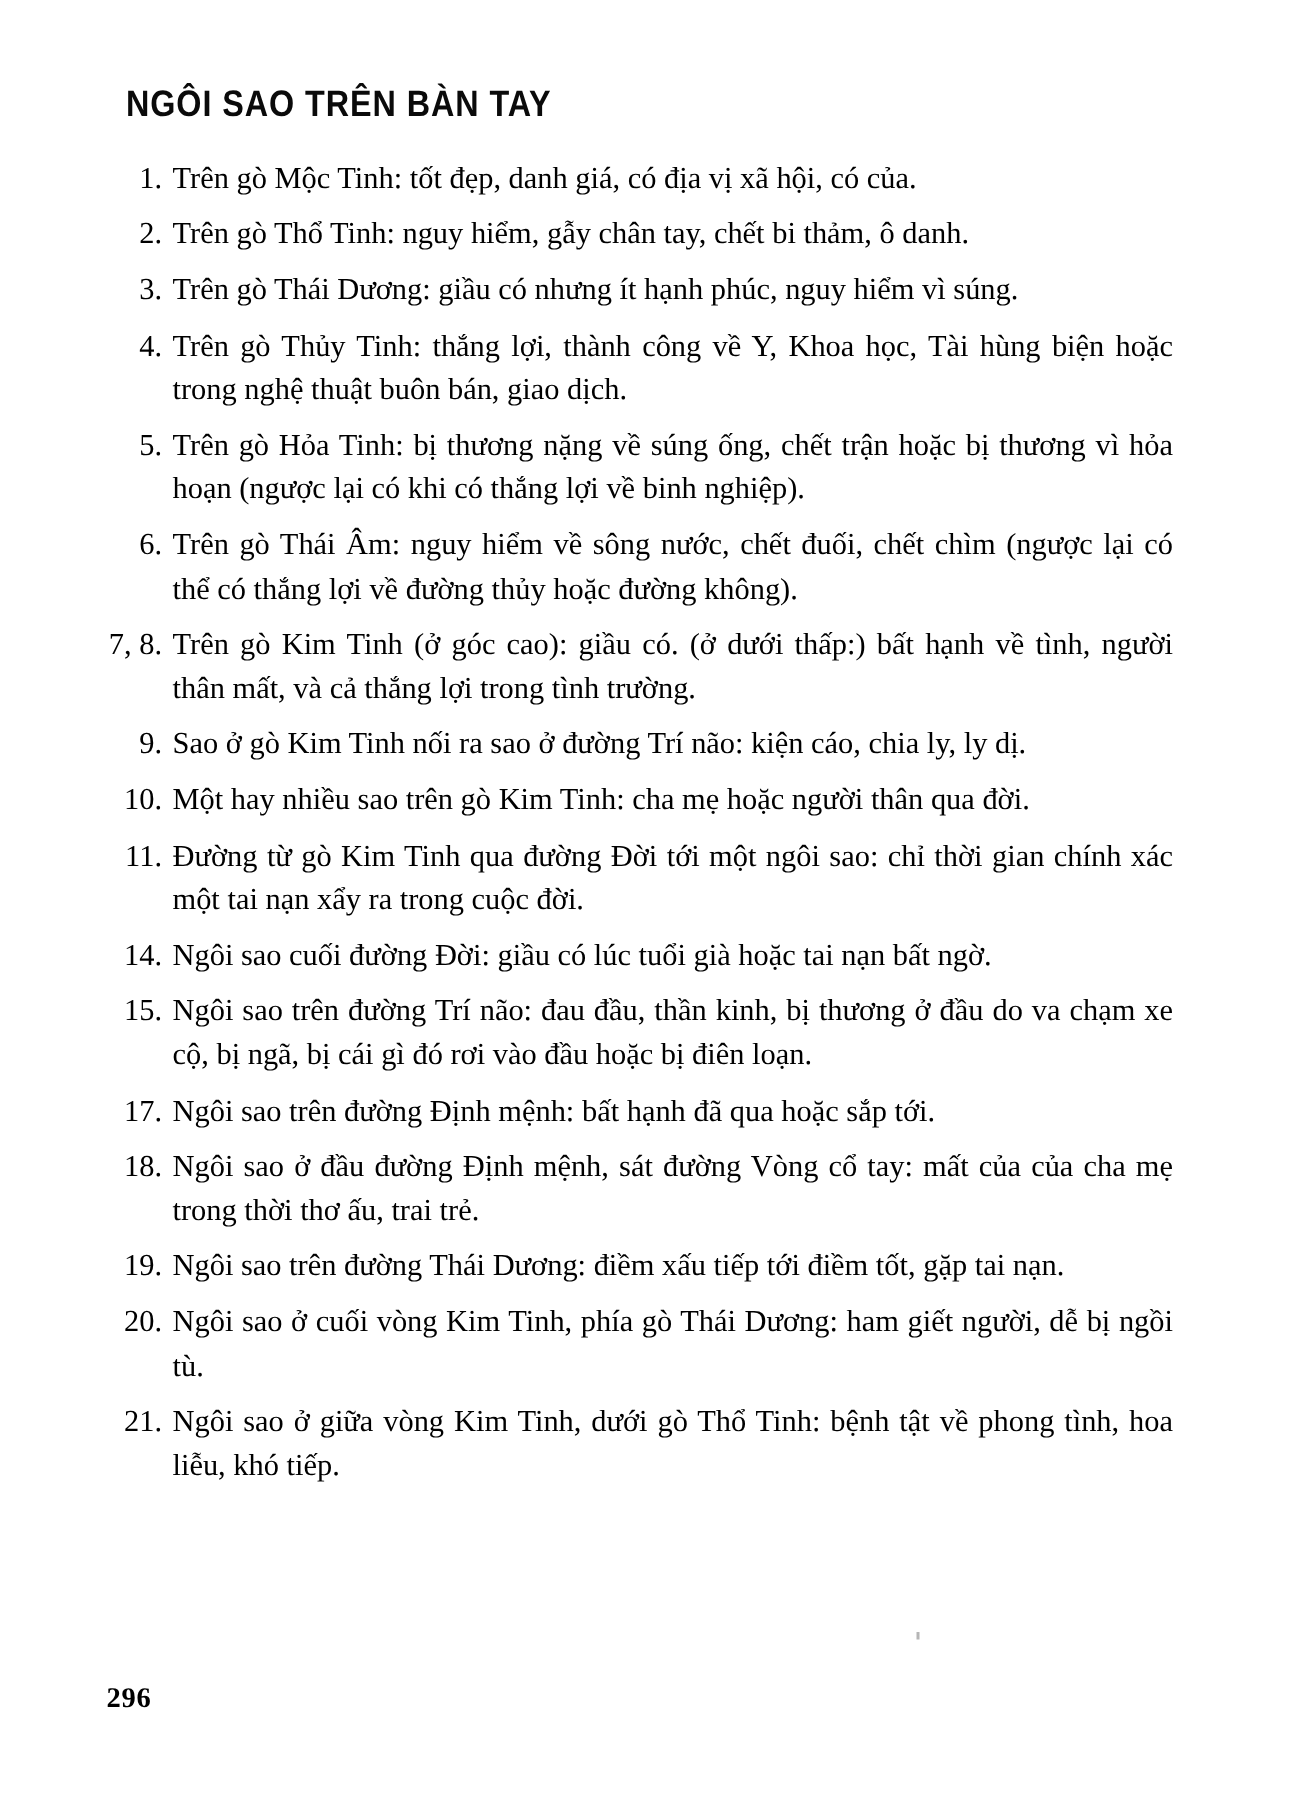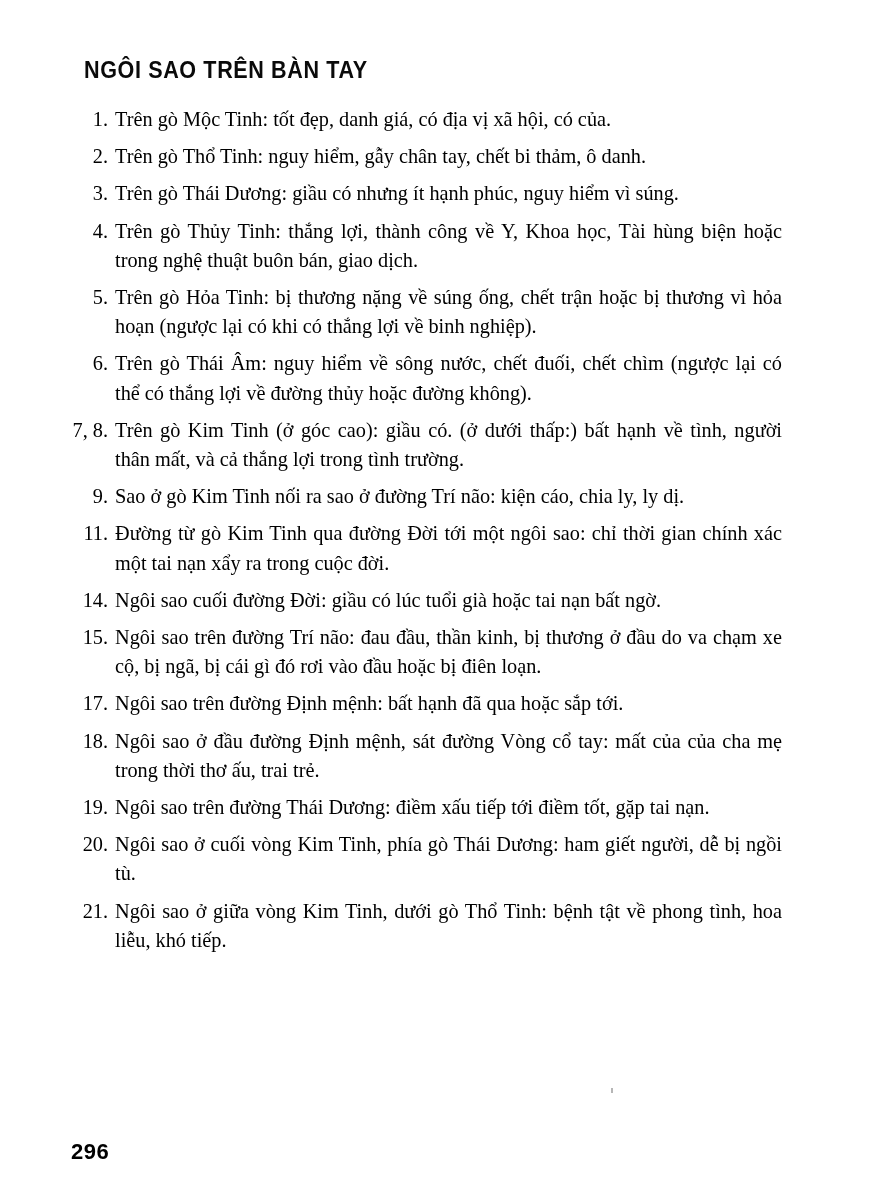--- a/index.html
+++ b/index.html
@@ -76,25 +76,24 @@
     flex: 1 1 auto;
     text-align: justify;
     text-justify: inter-word;
     hyphens: none;
   }
 
   .page-number {
     position: absolute;
     left: 71px;
     top: 1122px;
-    font-family: Liberation Sans, sans-serif;
+    font-family: Liberation Serif, serif;
     font-weight: bold;
-    font-size: 22px;
+    font-size: 19px;
     letter-spacing: 0.5px;
-    margin-top: 17px;
   }
 
   .speck {
     position: absolute;
     width: 2px;
     height: 5px;
     background: #7a7a7a;
     opacity: 0.55;
   }
 </style>
@@ -132,20 +131,24 @@
       </div>
       <div class="item gap-md">
         <div class="item-num wide">7, 8.</div>
         <div class="item-body">Trên gò Kim Tinh (ở góc cao): giầu có. (ở dưới thấp:) bất hạnh về tình, người thân mất, và cả thắng lợi trong tình trường.</div>
       </div>
       <div class="item gap-md">
         <div class="item-num">9.</div>
         <div class="item-body">Sao ở gò Kim Tinh nối ra sao ở đường Trí não: kiện cáo, chia ly, ly dị.</div>
       </div>
       <div class="item gap-md">
+        <div class="item-num">10.</div>
+        <div class="item-body">Một hay nhiều sao trên gò Kim Tinh: cha mẹ hoặc người thân qua đời.</div>
+      </div>
+      <div class="item gap-md">
         <div class="item-num">11.</div>
         <div class="item-body">Đường từ gò Kim Tinh qua đường Đời tới một ngôi sao: chỉ thời gian chính xác một tai nạn xẩy ra trong cuộc đời.</div>
       </div>
       <div class="item gap-md">
         <div class="item-num">14.</div>
         <div class="item-body">Ngôi sao cuối đường Đời: giầu có lúc tuổi già hoặc tai nạn bất ngờ.</div>
       </div>
       <div class="item gap-md">
         <div class="item-num">15.</div>
         <div class="item-body">Ngôi sao trên đường Trí não: đau đầu, thần kinh, bị thương ở đầu do va chạm xe cộ, bị ngã, bị cái gì đó rơi vào đầu hoặc bị điên loạn.</div>

